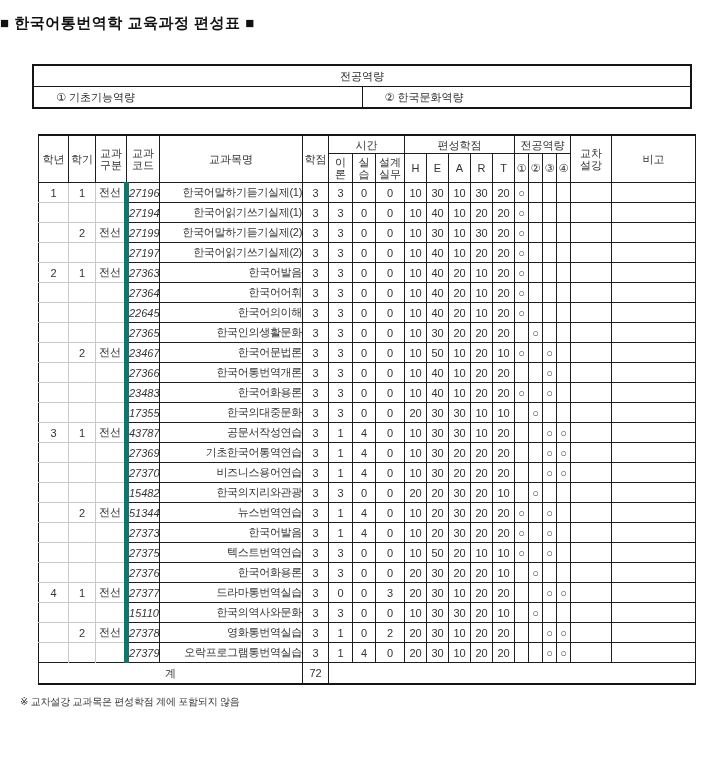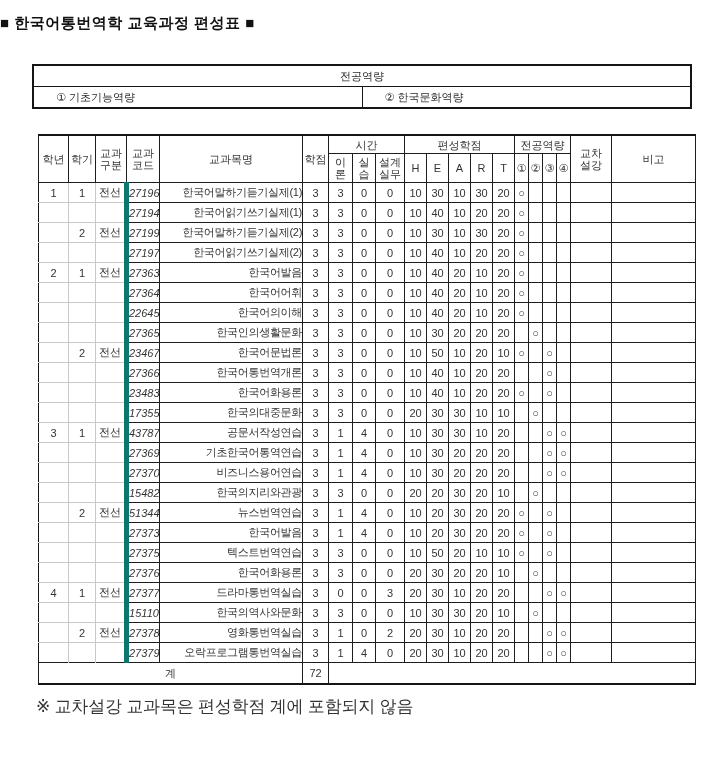--- a/index.html
+++ b/index.html
@@ -68,22 +68,22 @@
     border-top:1px solid #c9c9c9;
     border-bottom:none;
   }
   td.lt-last { border-right:none; }
   td.codecell { border-left:5px solid #0f766e;font-style:italic; }
   .circ { color:#8f8f8f; font-size:11px; }
   .circd { color:#5a5a5a; font-size:10px; }
   tr.total-row td { border-top:1px solid #1d1d1d; height:20px; }
 
   .footnote {
-    margin:10px 0 0 36px;
-    font-size:17px;
+    margin:10px 0 0 20px;
+    font-size:10px;
     color:#333;
     letter-spacing:-0.2px;
   }
 </style>
 </head>
 <body>
 
 <div class="title">■ 한국어통번역학 교육과정 편성표 ■</div>
 
 <table class="comp-table">

